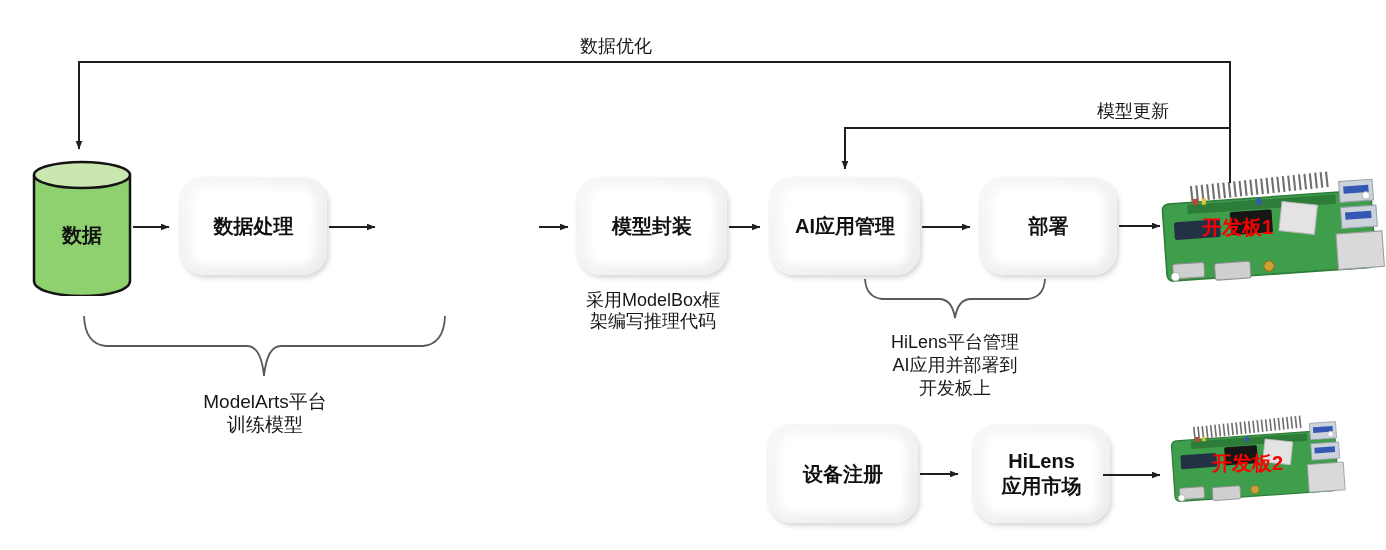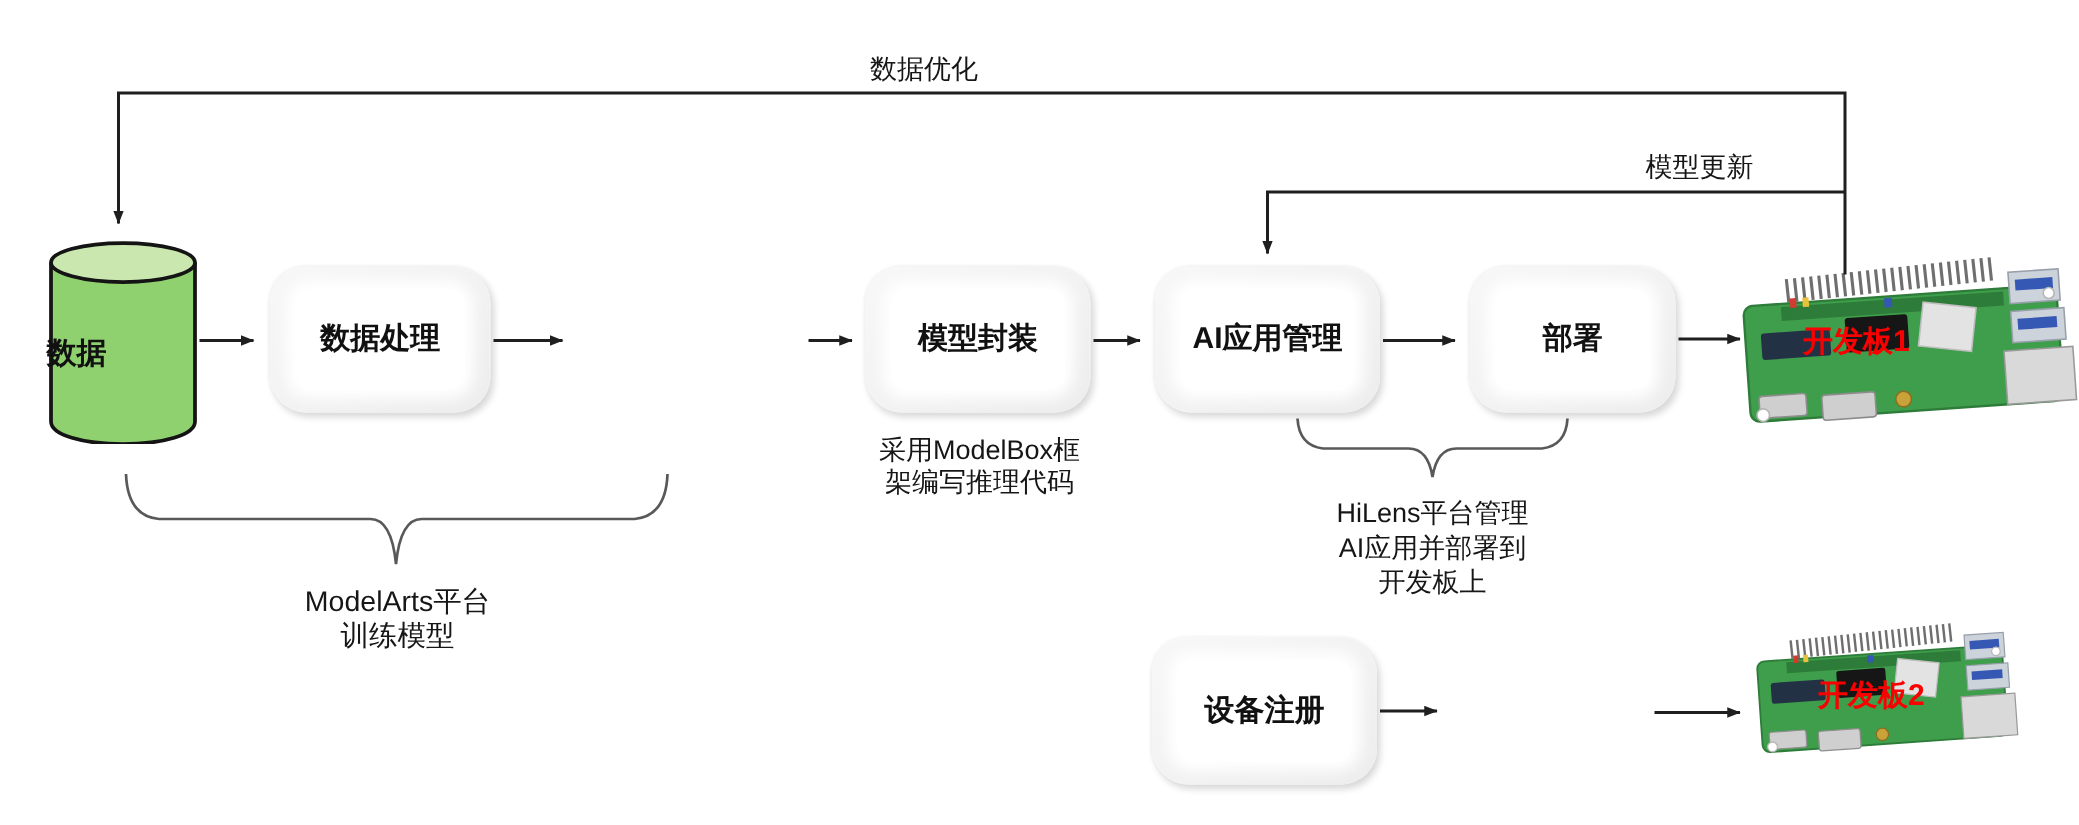--- a/index.html
+++ b/index.html
@@ -22,21 +22,21 @@
   .node-label{font-weight:bold;font-size:20px;color:#111;line-height:25px;white-space:nowrap;}
   .flabel{position:absolute;font-size:18px;color:#161616;z-index:4;text-align:center;}
   .ann{position:absolute;text-align:center;color:#161616;z-index:4;}
   .ann span{display:block;}
   .ann-18{font-size:18px;line-height:21px;}
   .ann-19{font-size:19px;line-height:23px;}
   .board-label{position:absolute;font-weight:bold;font-size:20px;color:#fb0000;z-index:6;white-space:nowrap;}
   .board-wrap{position:absolute;z-index:1;}
   svg.overlay{position:absolute;left:0;top:0;z-index:3;pointer-events:none;}
   .cyl{position:absolute;left:31px;top:160px;z-index:2;}
-  .cyl-label{position:absolute;left:0;top:62px;width:102px;
+  .cyl-label{position:absolute;left:0;top:62px;width:102px;text-align:center;
     font-weight:bold;font-size:20px;color:#111;}
 </style>
 </head>
 <body>
 
 <div id="canvas">
 
   <div class="flabel" style="left:566px;top:34px;width:100px;">数据优化</div>
   <div class="flabel" style="left:1083px;top:99px;width:100px;">模型更新</div>
 
@@ -65,20 +65,26 @@
   </div>
   <div class="node" style="left:980px;top:178px;width:137px;">
     <div class="node-inner">
       <span class="node-label">部署</span>
     </div>
   </div>
 
   <div class="node" style="left:768px;top:425px;width:150px;height:98px;">
     <div class="node-inner">
       <span class="node-label">设备注册</span>
+    </div>
+  </div>
+  <div class="node" style="left:973px;top:425px;width:137px;height:98px;">
+    <div class="node-inner">
+      <span class="node-label">HiLens</span>
+      <span class="node-label">应用市场</span>
     </div>
   </div>
 
   <div class="ann ann-18" style="left:558px;top:290px;width:190px;">
     <span>采用ModelBox框</span>
     <span>架编写推理代码</span>
   </div>
   <div class="ann ann-18" style="left:860px;top:331px;width:190px;line-height:23px;">
     <span>HiLens平台管理</span>
     <span>AI应用并部署到</span>

